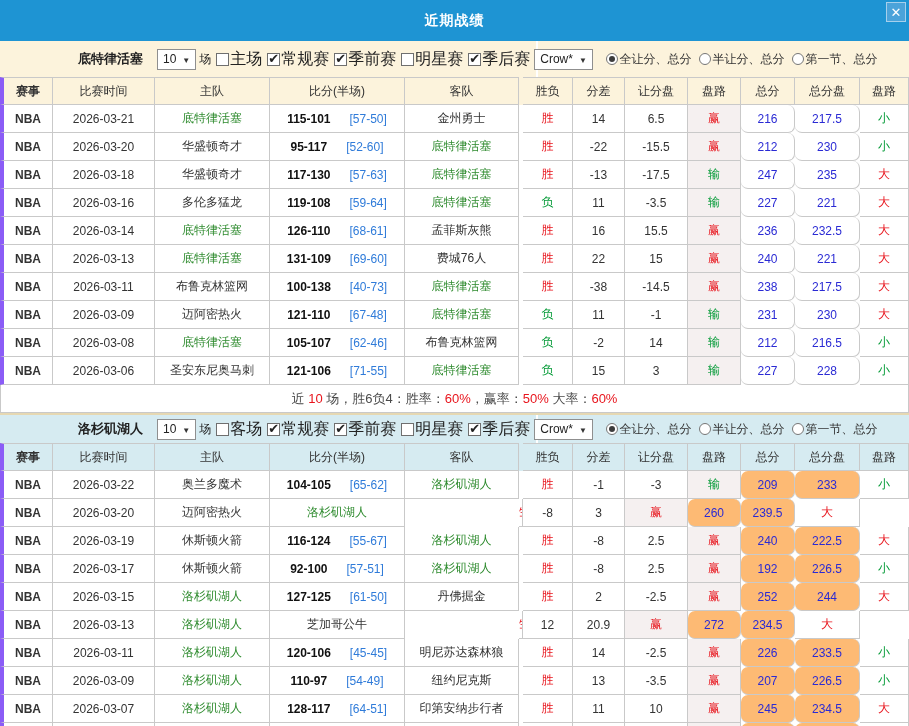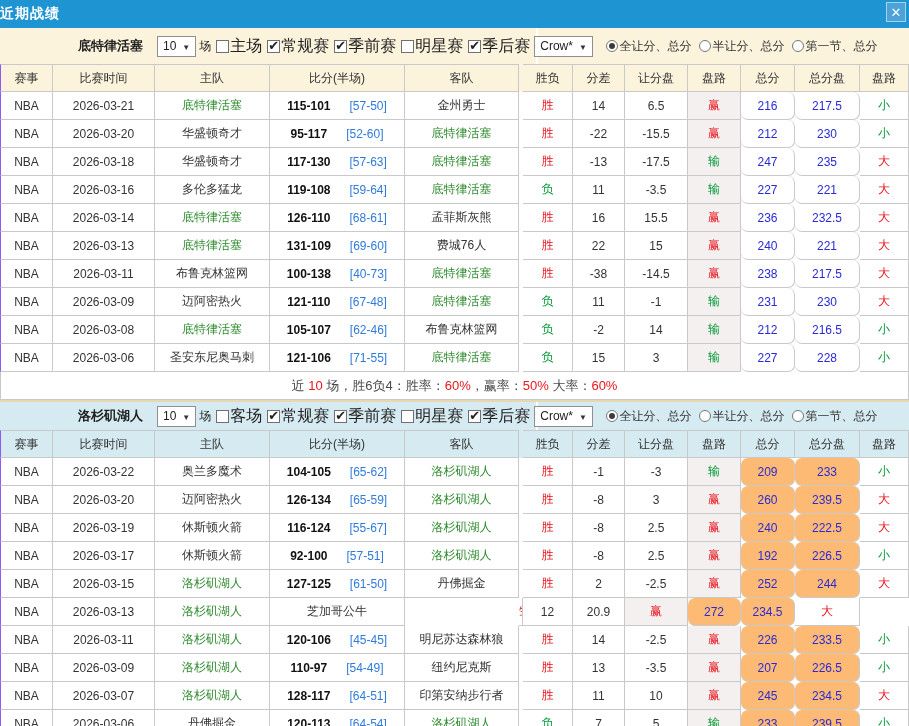--- a/index.html
+++ b/index.html
@@ -1,21 +1,21 @@
 <!DOCTYPE html>
 <html><head>
 <meta charset="utf-8">
 <style>
   html,body{margin:0;padding:0;}
   body{
     width:909px;height:726px;overflow:hidden;background:#fff;
     font-family:"Liberation Sans","DejaVu Sans",sans-serif;
   }
-  .titlebar{height:28px;background:#1e94d3;position:relative;
-    display:flex;align-items:center;}
+  .titlebar{height:41px;background:#1e94d3;position:relative;
+    display:flex;align-items:center;justify-content:center;}
   .titlebar .t{color:#fff;font-weight:bold;font-size:14px;letter-spacing:1px;}
   .close{position:absolute;right:3px;top:2px;width:20px;height:20px;box-sizing:border-box;
     background:#4ba3da;border:1px solid #a6d0ec;display:flex;align-items:center;justify-content:center;cursor:pointer;}
   .x::before{content:"✕";color:#fff;font-size:13px;font-weight:bold;line-height:1;}
 
   .sec-header{display:flex;align-items:stretch;}
   .sec1 .sec-header{height:36px;background:#fcf3dc;}
   .sec2 .sec-header{height:30px;background:#d6ebf1;border-top:2px solid #e6d8b2;box-sizing:border-box;}
   .sh-left{width:538px;box-sizing:border-box;display:flex;align-items:center;
     padding-left:78px;border-right:2px solid #fff;white-space:nowrap;}
@@ -35,21 +35,21 @@
     background:#fff;display:inline-block;position:relative;margin-right:2px;cursor:pointer;}
   .radio.on::after{content:"";position:absolute;left:2px;top:2px;width:6px;height:6px;
     background:#3c3c3c;border-radius:50%;}
   .radio-label{font-size:12px;color:#333;margin-right:7px;}
 
   .grid-row{display:grid;
     grid-template-columns:53px 102px 115px 135px 114px 4px 50px 52px 63px 53px 54px 65px 49px;}
   .cell{height:28px;box-sizing:border-box;display:flex;align-items:center;justify-content:center;
     font-size:12px;color:#333;border-right:1px solid #c9c9c9;border-bottom:1px solid #c9c9c9;
     overflow:hidden;white-space:nowrap;}
-  .grid-row .cell:first-child{border-left:1px solid #8b5cf6;}
+  .grid-row .cell:first-child{border-left:4px solid #8b5cf6;font-weight:bold;}
   .cell.spacer{border:none;background:#fff;}
   .thead .cell{border-top:1px solid #c9c9c9;}
   .thead .cell.spacer{border:none;}
   .sec1 .thead .cell{background:#fcf3dc;}
   .sec2 .thead .cell{background:#d6ebf1;}
 
   .red{color:#e8151d;}
   .green{color:#019934;}
   .blue{color:#2a2ad4;border-radius:7px;}
   .teamg{color:#2e8b2e;}
@@ -385,24 +385,20 @@
         <div class="cell">-3</div>
         <div class="cell c-cover green">输</div>
         <div class="cell blue c-total">209</div>
         <div class="cell blue c-total">233</div>
         <div class="cell green">小</div>
       </div>
       <div class="grid-row trow">
         <div class="cell">NBA</div>
         <div class="cell">2026-03-20</div>
         <div class="cell">迈阿密热火</div>
-        <div class="cell">
-          <span class="score">126-134</span>
-          <span class="halft">[65-59]</span>
-        </div>
         <div class="cell teamg">洛杉矶湖人</div>
         <div class="cell spacer"></div>
         <div class="cell red">胜</div>
         <div class="cell">-8</div>
         <div class="cell">3</div>
         <div class="cell c-cover red">赢</div>
         <div class="cell blue c-total">260</div>
         <div class="cell blue c-total">239.5</div>
         <div class="cell red">大</div>
       </div>

